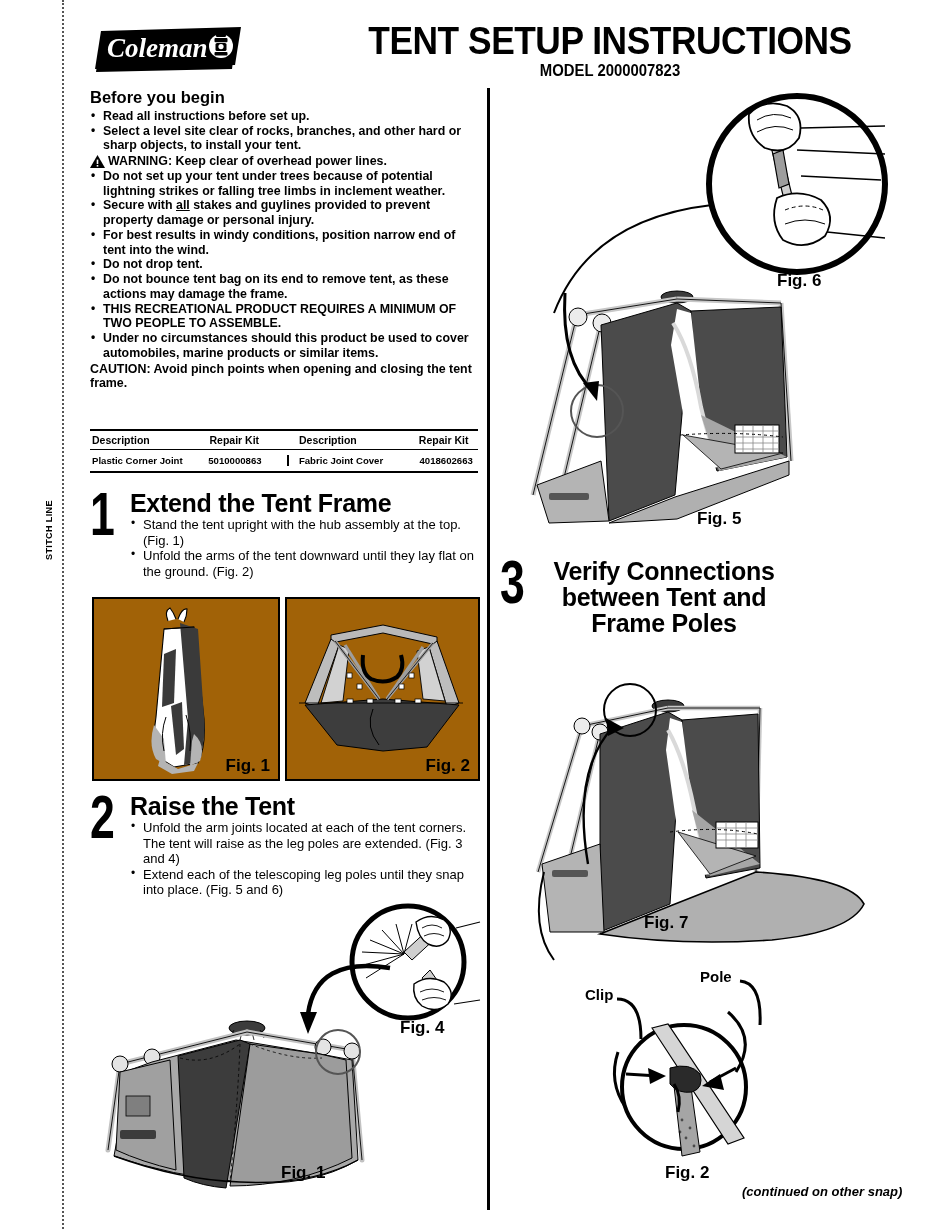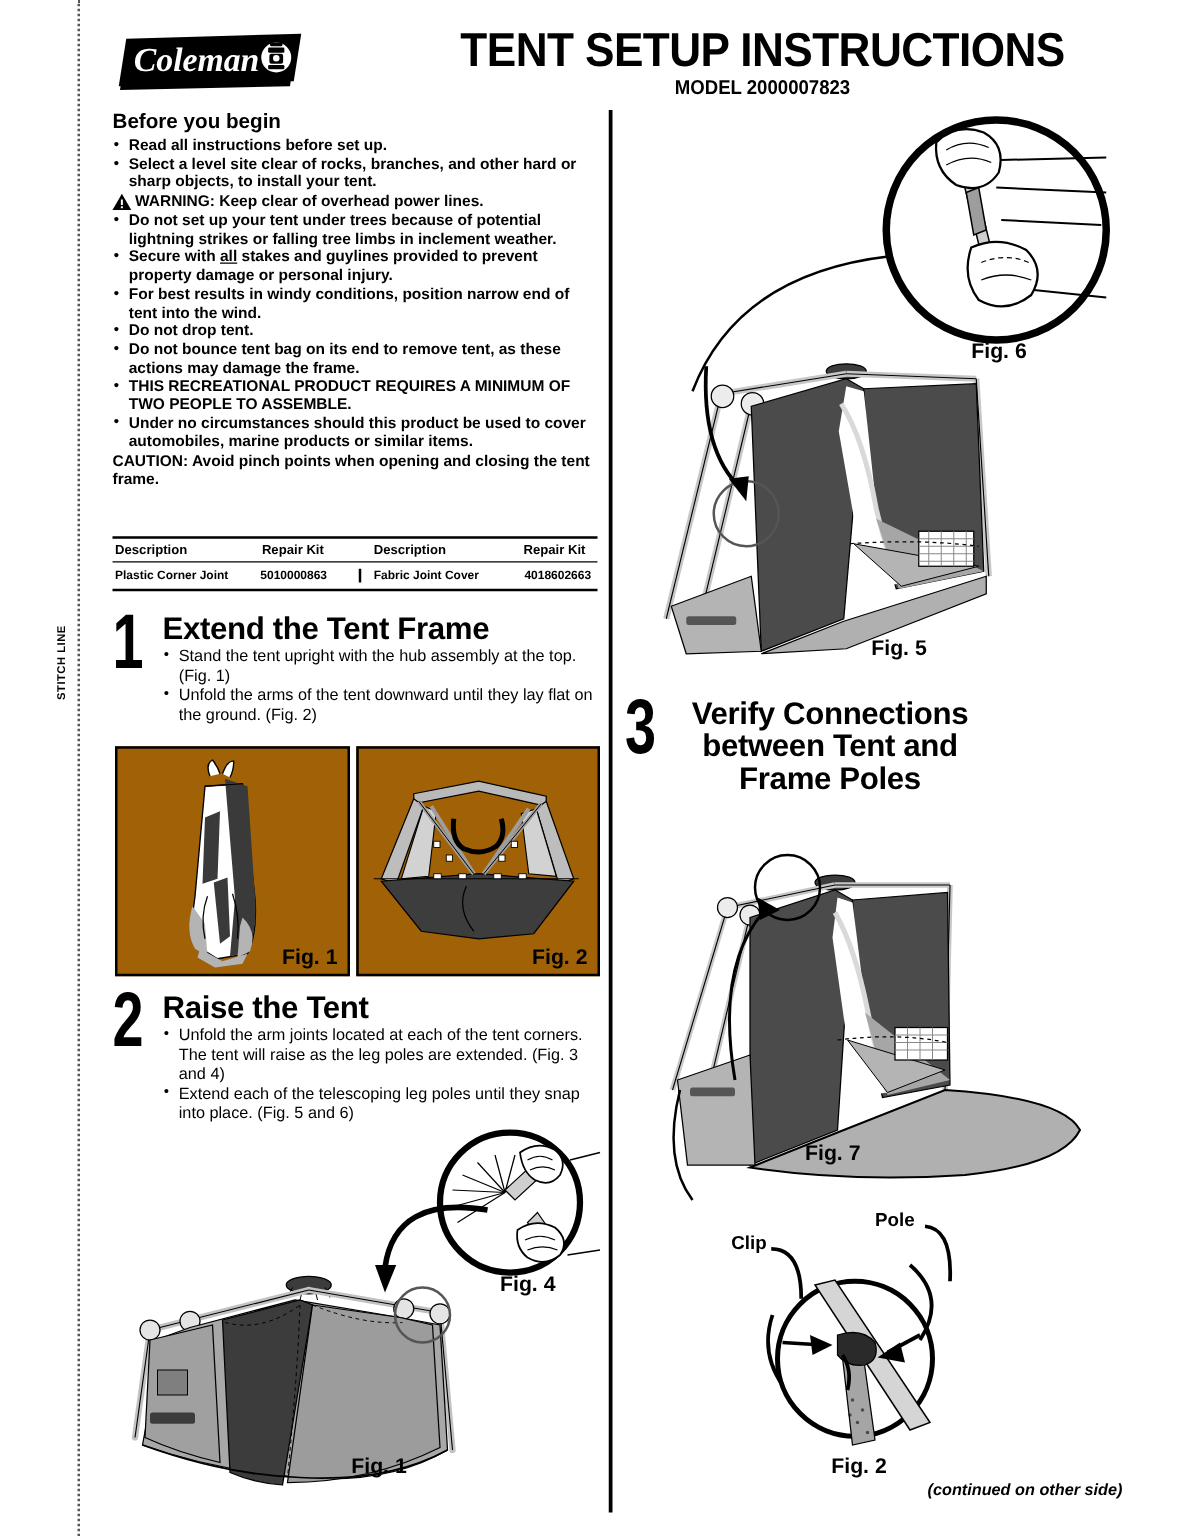--- a/index.html
+++ b/index.html
@@ -512,15 +512,15 @@
       <path d="M58 64 L40 56 L42 72 Z" fill="#000"></path>
       <path d="M128 56 L102 70" stroke="#000" stroke-width="3" fill="none"></path>
       <path d="M94 74 L112 62 L116 78 Z" fill="#000"></path>
 
       <path d="M10 40 Q0 70 18 96" fill="none" stroke="#000" stroke-width="3"></path>
       <path d="M120 0 Q150 26 128 60" fill="none" stroke="#000" stroke-width="3"></path>
     </svg>
   </div>
   <div class="fig-inline-cap" style="left:665px;top:1163px;">Fig. 2</div>
 
-  <div class="footnote" style="left:742px;top:1184px;">(continued on other side)</div>
+  <div class="footnote" style="left:742px;top:1184px;">(continued on other snap)</div>
 
 </div>
 
 </body></html>

